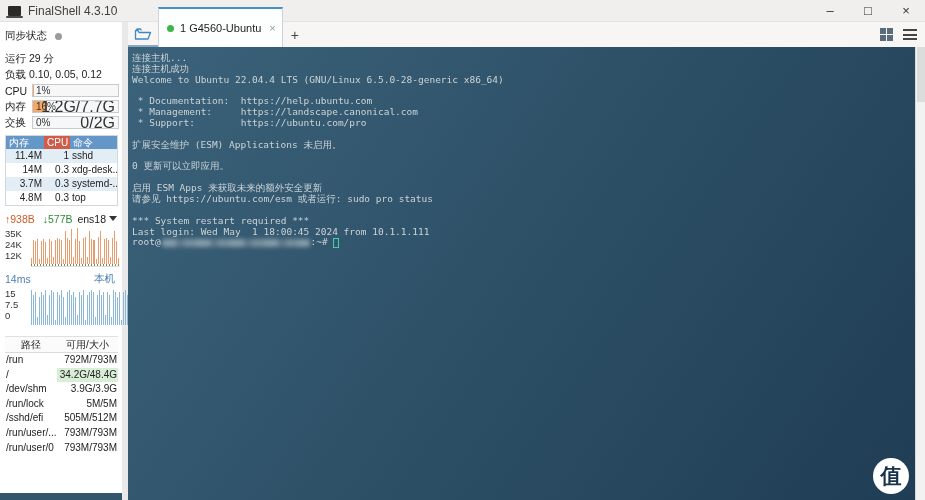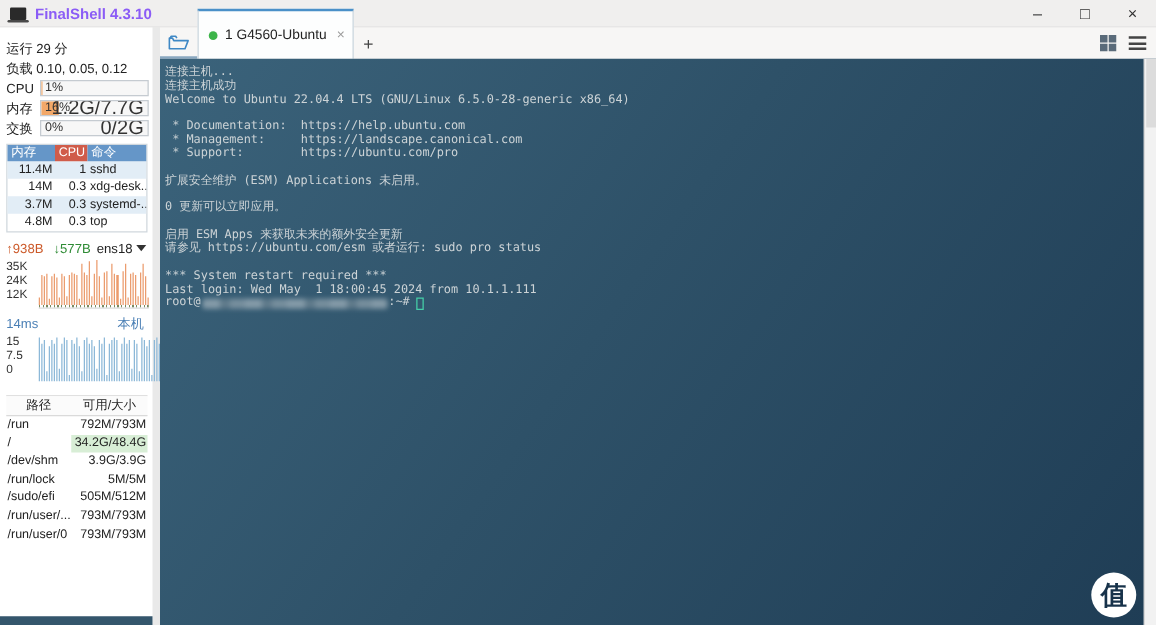--- a/index.html
+++ b/index.html
@@ -4,21 +4,21 @@
 <style>
   * { margin:0; padding:0; box-sizing:border-box; }
   html,body { width:925px; height:500px; overflow:hidden; }
   body { font-family:"Liberation Sans","DejaVu Sans",sans-serif; background:#e9e9e9; }
   .window { width:925px; height:500px; display:flex; flex-direction:column; background:#e9e9e9; }
 
   
   .titlebar { height:22px; background:#f0efee; display:flex; align-items:center; padding-left:8px; flex:0 0 auto; border-bottom:1px solid #e3e3e3;}
   .app-icon { width:13px; height:10px; background:#2a2a2a; border-radius:1px; position:relative; margin-right:7px; }
   .app-icon::after { content:""; position:absolute; left:-2px; right:-2px; bottom:-2px; height:2px; background:#4a4a4a; border-radius:1px; }
-  .title-text { font-size:12px; color:#8b5cf6;font-weight:bold; }
+  .title-text { font-size:12px; color:#404040; }
   .win-controls { margin-left:auto; display:flex; height:22px; }
   .win-btn { width:38px; height:22px; display:flex; align-items:center; justify-content:center; font-size:13px; color:#333; cursor:default; }
 
   
   .body { flex:1; display:flex; min-height:0; }
 
   
   .sidebar { width:122px; background:#fff; flex:0 0 auto; padding:3px 3px 0 5px; font-size:10.5px; color:#222; position:relative; }
   .side-row { display:flex; align-items:center; }
   .sync-row { height:18px; margin-top:2px; }
@@ -120,20 +120,24 @@
     <div class="win-controls">
       <div class="win-btn">–</div>
       <div class="win-btn">□</div>
       <div class="win-btn">×</div>
     </div>
   </div>
 
   <div class="body">
 
     <div class="sidebar">
+      <div class="side-row sync-row">
+        <span>同步状态</span>
+        <span class="sync-dot"></span>
+      </div>
       <div class="uptime-row">运行 29 分</div>
       <div class="load-row">负载 0.10, 0.05, 0.12</div>
 
       <div id="meters">
           <div class="meter-row">
             <span class="meter-label">CPU</span>
             <div class="meter-bar">
               <div class="meter-fill" style="width: 1%; background: rgb(243, 168, 104);"></div>
               <span class="meter-text">1%</span>
             </div>
@@ -341,21 +345,21 @@
             </div>
             <div class="disk-row">
               <span class="d1">/dev/shm</span>
               <span class="d2">3.9G/3.9G</span>
             </div>
             <div class="disk-row">
               <span class="d1">/run/lock</span>
               <span class="d2">5M/5M</span>
             </div>
             <div class="disk-row">
-              <span class="d1">/sudo/efi</span>
+              <span class="d1">/sshd/efi</span>
               <span class="d2">505M/512M</span>
             </div>
             <div class="disk-row">
               <span class="d1">/run/user/...</span>
               <span class="d2">793M/793M</span>
             </div>
             <div class="disk-row">
               <span class="d1">/run/user/0</span>
               <span class="d2">793M/793M</span>
             </div>

